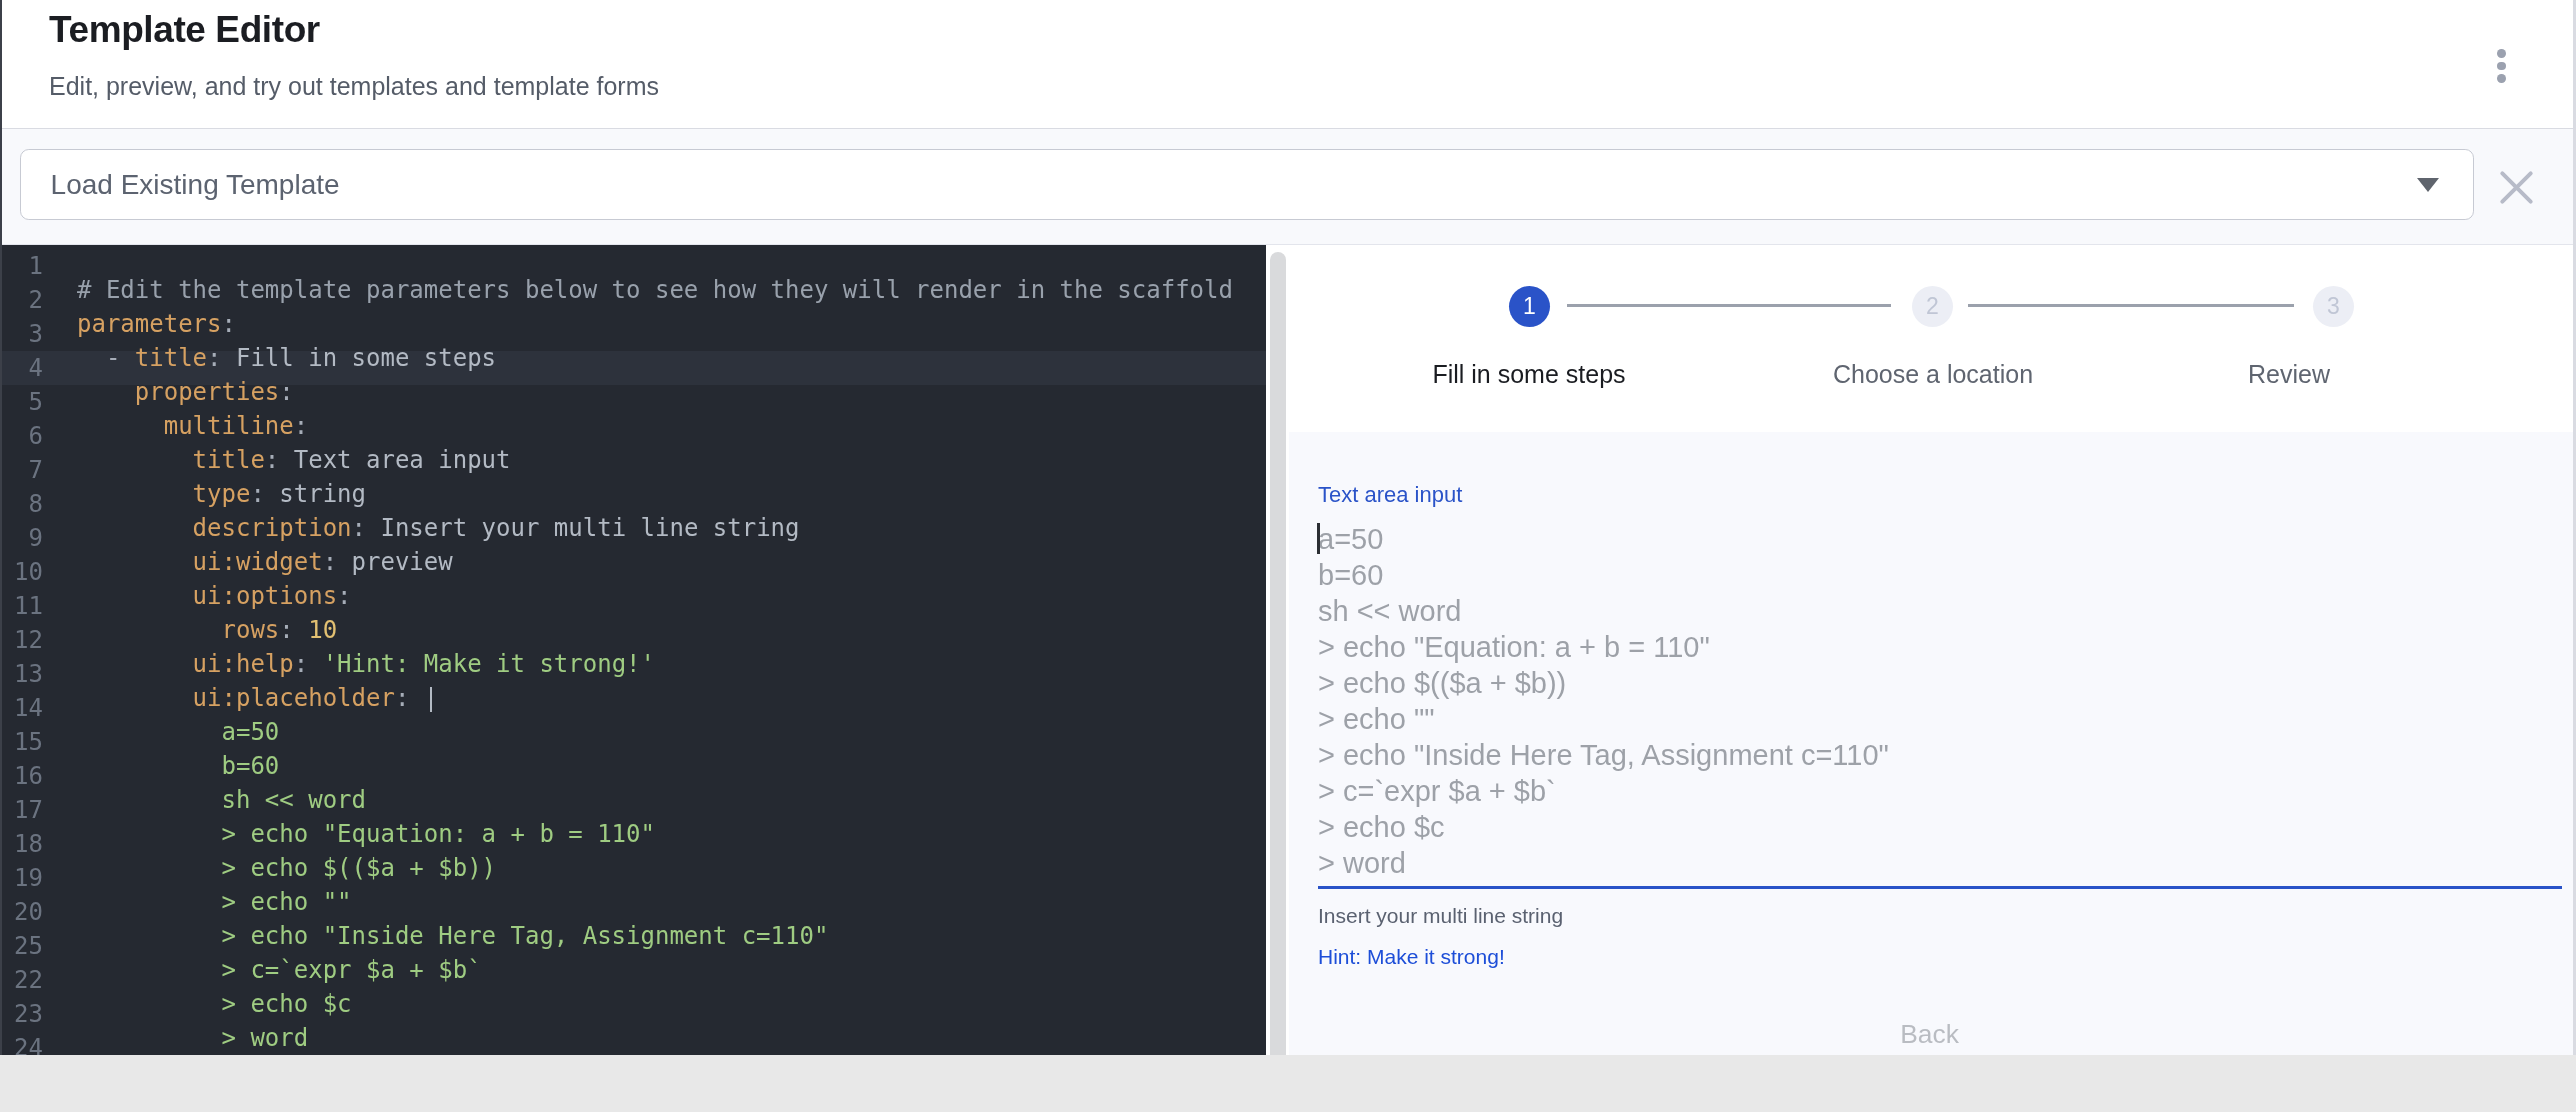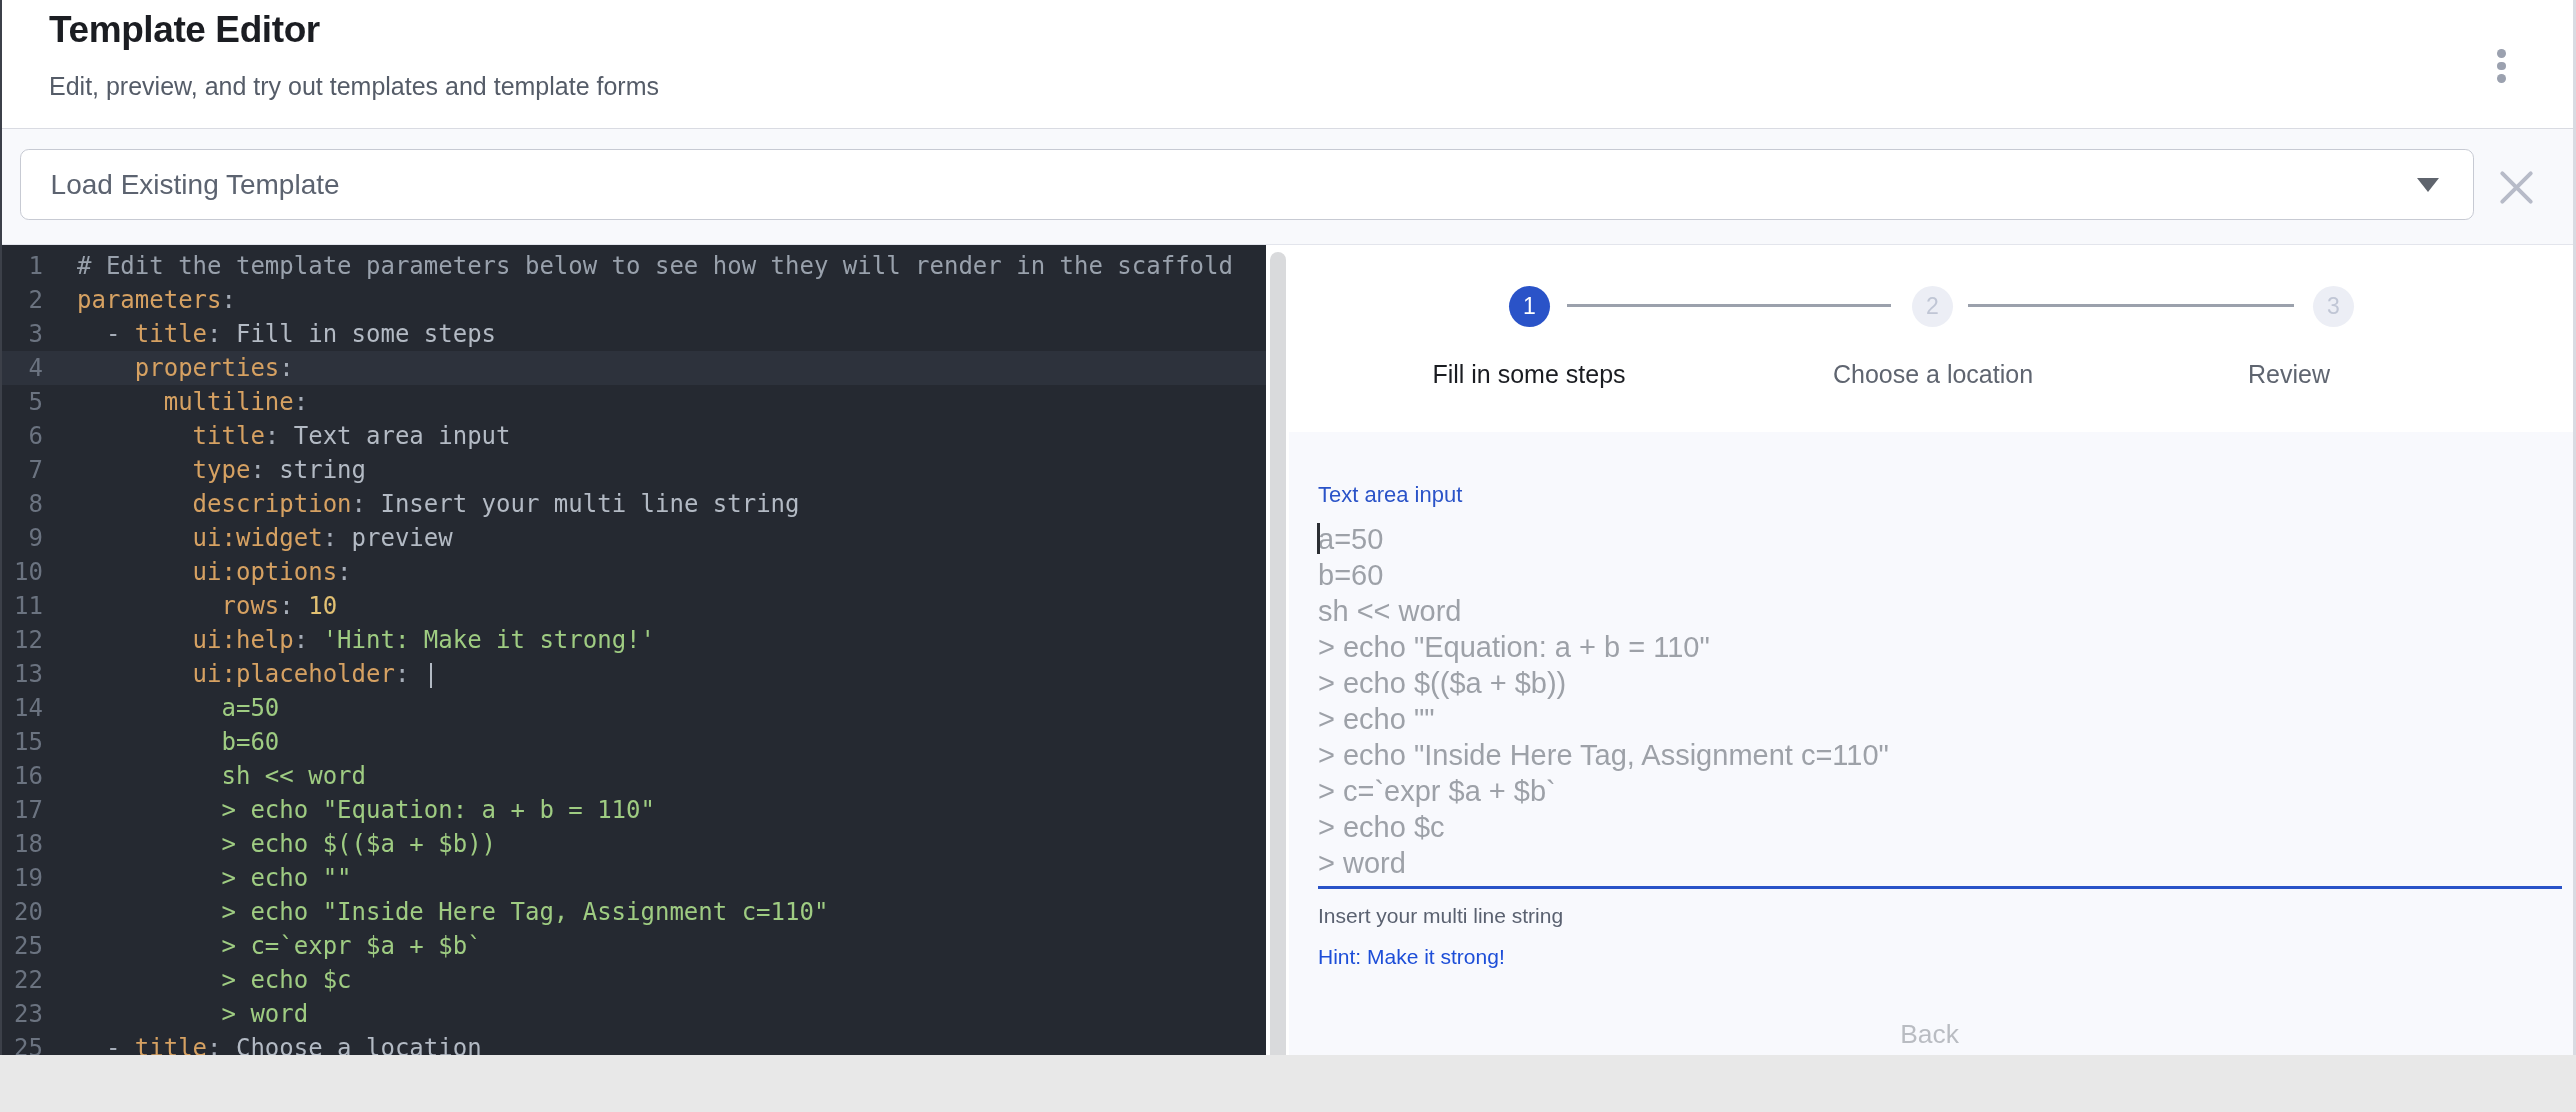--- a/index.html
+++ b/index.html
@@ -29,21 +29,21 @@
 
   
   .main{position:relative;display:flex;height:867px;}
 
   
   .editor{width:1264px;height:100%;background:var(--c-editor_bg,#252931);overflow:hidden;
           font-family:"DejaVu Sans Mono", monospace;font-size:24px;line-height:34px;padding-top:3.5px;box-sizing:border-box;}
   .code-row{display:flex;height:34px;white-space:pre;}
   .code-row.current{background:var(--c-current_line,#2d323c);}
   .ln{width:41px;text-align:right;color:#6b7380;flex:none;user-select:none;}
-  .code{padding-left:34px;color:var(--c-value_gray,#adb5bf);}
+  .code{padding-left:34px;color:var(--c-value_gray,#adb5bf);margin-top:24px;}
   .tok-comment{color:var(--c-comment_gray,#99a1ac);}
   .tok-key{color:var(--c-key_orange,#d6a162);}
   .tok-punct{color:#a6adb8;}
   .tok-value{color:var(--c-value_gray,#b3bac4);}
   .tok-string{color:var(--c-string_green,#9fcc82);}
   .tok-number{color:var(--c-number_gold,#e2c072);}
 
   
   .scroll-strip{width:23px;height:100%;background:#ffffff;position:relative;flex:none;}
   .scroll-thumb{position:absolute;left:3.5px;top:7px;bottom:0;width:16px;border-radius:8px;background:#d9dadc;}
@@ -126,20 +126,21 @@
         <div class="code-row"><span class="ln">14</span><span class="code"><span class="tok-string">          a=50</span></span></div>
         <div class="code-row"><span class="ln">15</span><span class="code"><span class="tok-string">          b=60</span></span></div>
         <div class="code-row"><span class="ln">16</span><span class="code"><span class="tok-string">          sh &lt;&lt; word</span></span></div>
         <div class="code-row"><span class="ln">17</span><span class="code"><span class="tok-string">          &gt; echo "Equation: a + b = 110"</span></span></div>
         <div class="code-row"><span class="ln">18</span><span class="code"><span class="tok-string">          &gt; echo $(($a + $b))</span></span></div>
         <div class="code-row"><span class="ln">19</span><span class="code"><span class="tok-string">          &gt; echo ""</span></span></div>
         <div class="code-row"><span class="ln">20</span><span class="code"><span class="tok-string">          &gt; echo "Inside Here Tag, Assignment c=110"</span></span></div>
         <div class="code-row"><span class="ln">25</span><span class="code"><span class="tok-string">          &gt; c=`expr $a + $b`</span></span></div>
         <div class="code-row"><span class="ln">22</span><span class="code"><span class="tok-string">          &gt; echo $c</span></span></div>
         <div class="code-row"><span class="ln">23</span><span class="code"><span class="tok-string">          &gt; word</span></span></div>
+        <div class="code-row"><span class="ln">24</span><span class="code"></span></div>
         <div class="code-row"><span class="ln">25</span><span class="code"><span class="tok-punct">  - </span><span class="tok-key">title</span><span class="tok-punct">: </span><span class="tok-value">Choose a location</span></span></div>
       </div>
 
     <div class="scroll-strip">
       <div class="scroll-thumb"></div>
     </div>
 
     <div class="right-pane">
 
       <div class="stepper" id="stepper">

